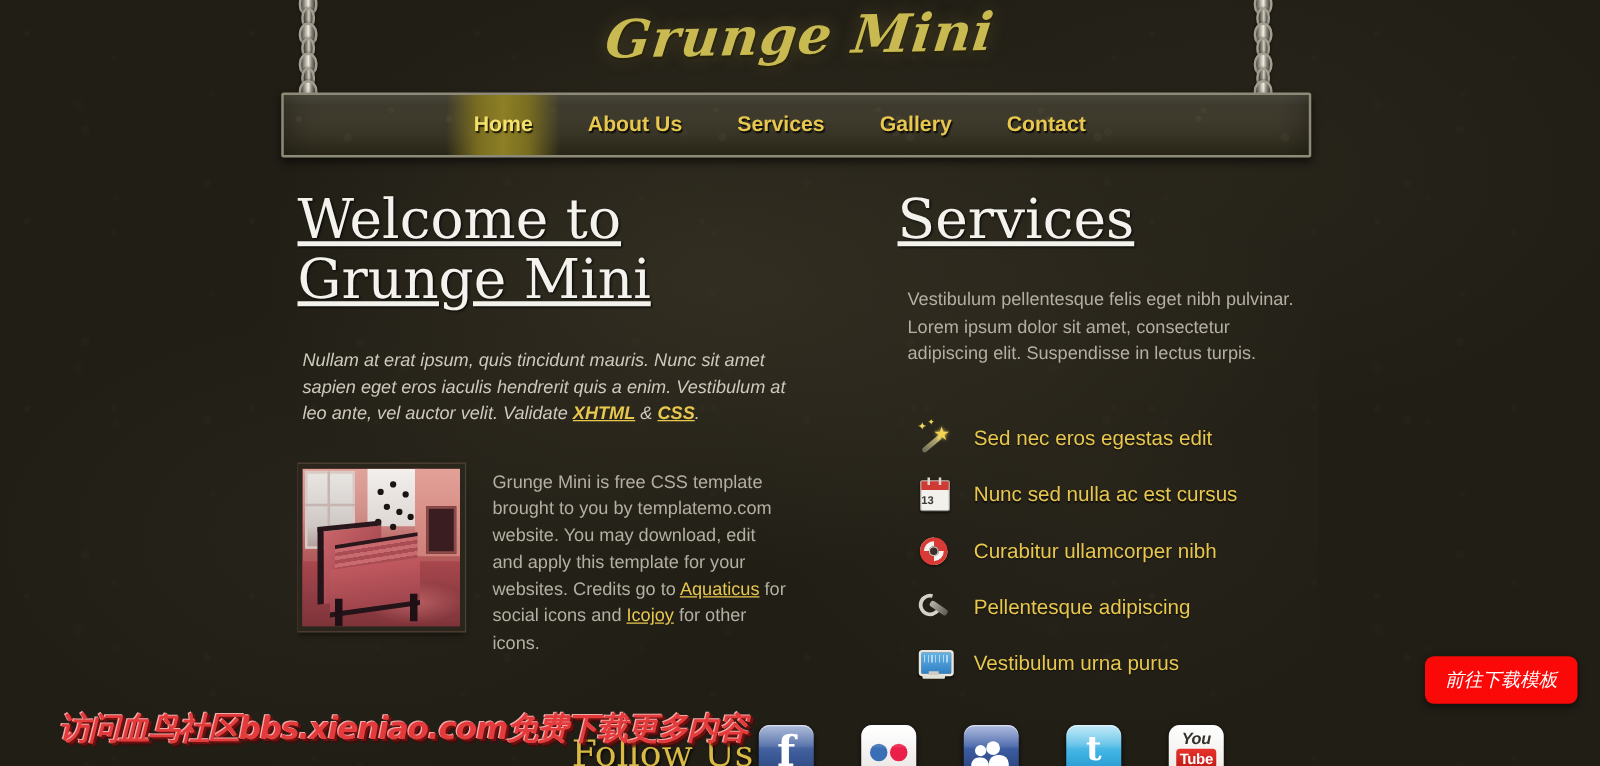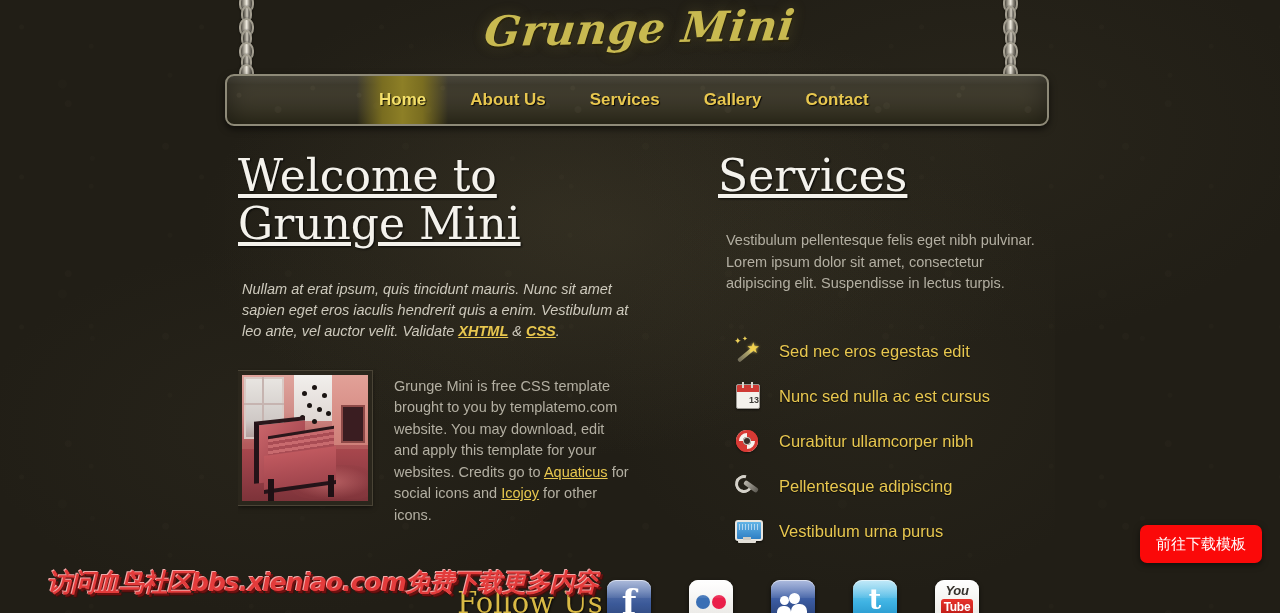--- a/index.html
+++ b/index.html
@@ -102,21 +102,21 @@
   #chain-left  { left: 14px; }
   #chain-right { left: 778px; }
 
   
   #navbar {
     position: absolute;
     left: 0;
     top: 74px;
     width: 820px;
     height: 48px;
-    border-radius: 9px;
+    border-radius: 2px;
     background:
       linear-gradient(180deg, rgba(255,255,255,.10) 0%, rgba(255,255,255,0) 18%),
       linear-gradient(180deg, #4a4637 0%, #3e3a2c 48%, #33301f 100%);
     border: 2px solid #8e8a78;
     box-shadow: 0 3px 7px rgba(0,0,0,.6), inset 0 0 26px rgba(0,0,0,.45);
     overflow: hidden;
   }
   #navbar::after {
     content: "";
     position: absolute;
@@ -322,21 +322,21 @@
   .ic-wand .sp2 { position:absolute; left:9px; top:-2px; color:#efd25a; font-size:7px; line-height:7px;}
 
   .ic-cal {
     position:absolute; left:3px; top:2px; width:22px; height:23px;
     background:#f3f1ec; border:1px solid #9c9a94; border-radius:2px;
     box-shadow:0 1px 2px rgba(0,0,0,.6);
   }
   .ic-cal .top { position:absolute; left:0; top:0; right:0; height:7px; background:#cf3a34; border-radius:1px 1px 0 0;}
   .ic-cal .ring { position:absolute; top:-3px; width:2px; height:6px; background:#ddd8cf;}
   .ic-cal .num {
-    position:absolute; left:0; right:0; top:8px; text-align:right;
+    position:absolute; left:0; right:0; top:8px; text-align:left;
     font-size:9px; font-weight:700; color:#3b3a36; line-height:14px;
   }
 
   .ic-life {
     position:absolute; left:3px; top:3px; width:22px; height:22px; border-radius:50%;
     background: conic-gradient(#d83a35 0 25%, #f6f4ef 0 50%, #d83a35 0 75%, #f6f4ef 0 100%);
     box-shadow: inset 0 0 0 3px #d83a35, 0 1px 2px rgba(0,0,0,.6);
   }
   .ic-life::after {
     content:""; position:absolute; left:50%; top:50%; width:8px; height:8px;
@@ -467,20 +467,21 @@
     border-radius: 7px;
     background: #fb0909;
     color: #ffffff;
     font-size: 15px;
     display: flex;
     align-items: center;
     justify-content: center;
     cursor: pointer;
     box-shadow: 0 2px 6px rgba(0,0,0,.5);
     font-family: "DejaVu Sans", sans-serif;
+    font-style: italic;
   }
 </style>
 </head>
 <body>
 
 <div id="page">
   <div id="grain"></div>
 
   <div id="wrap">
     <div id="wrapglow"></div>

